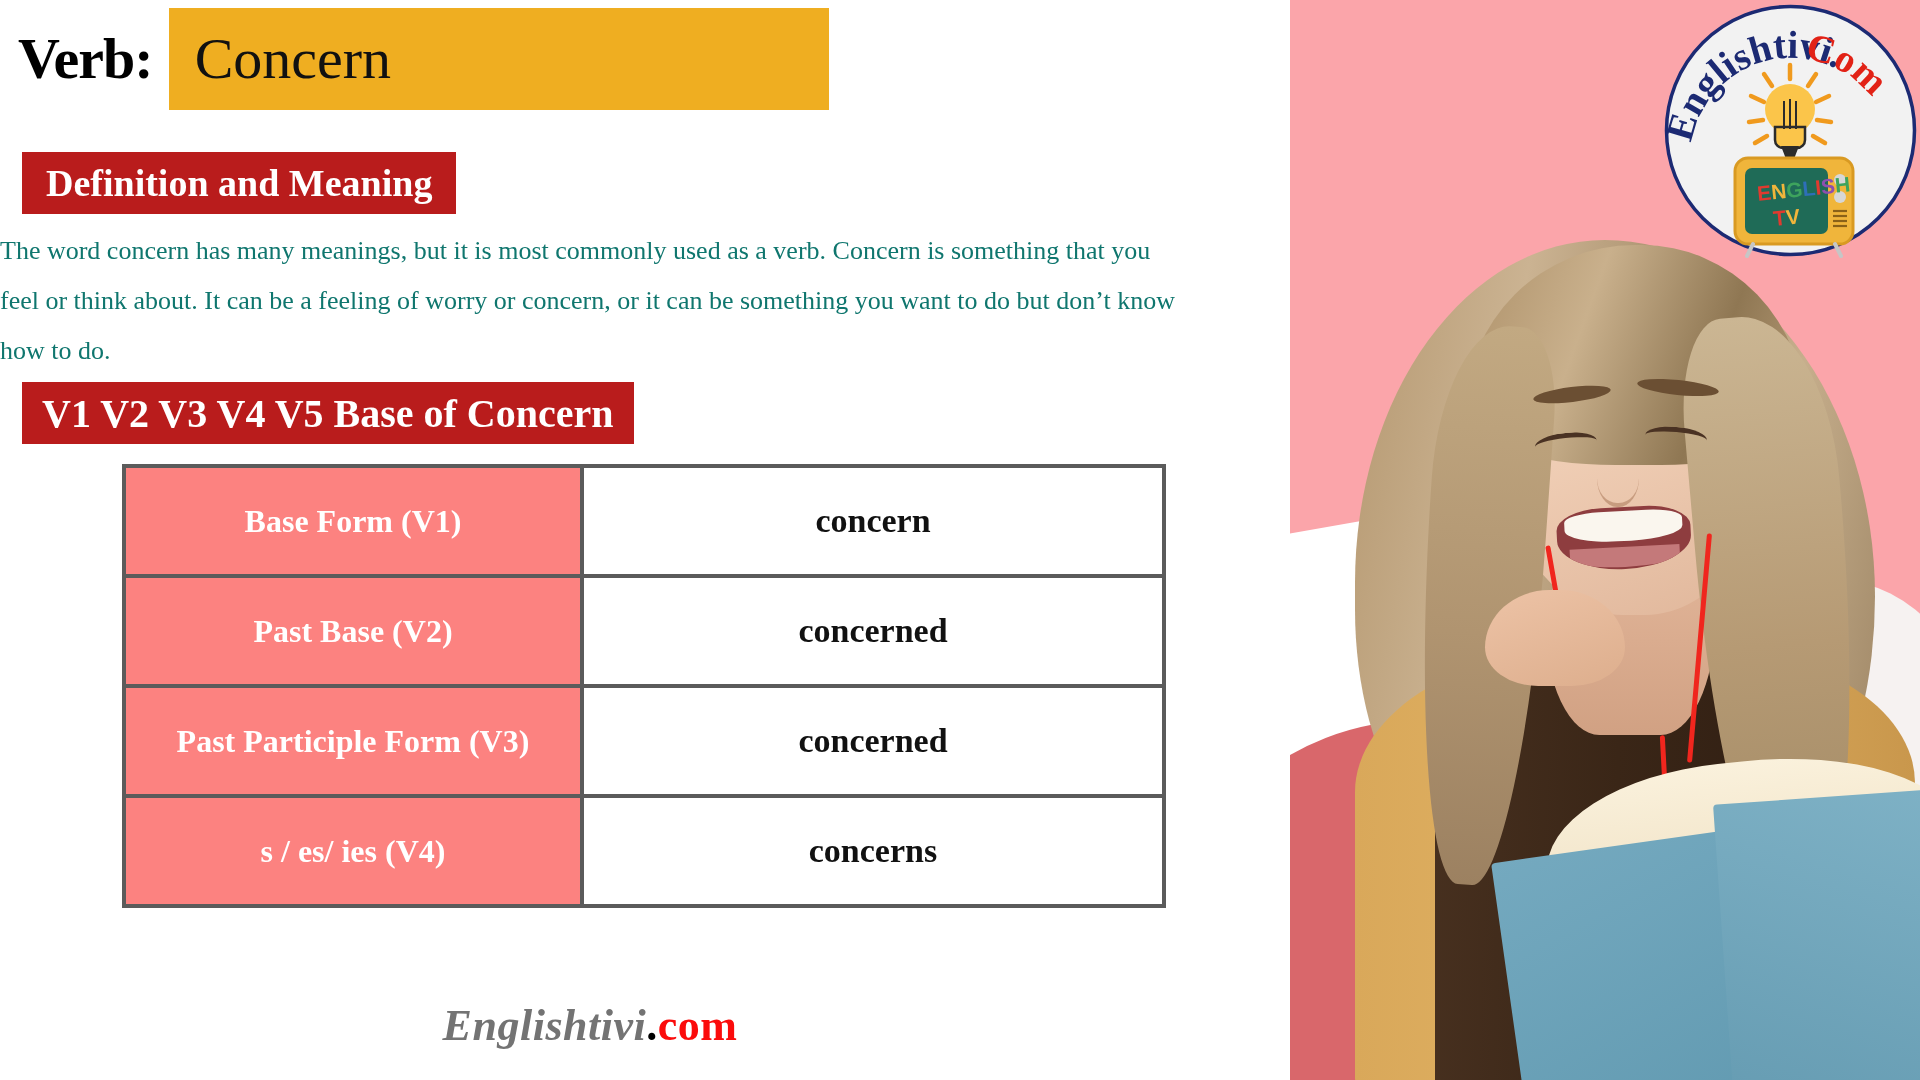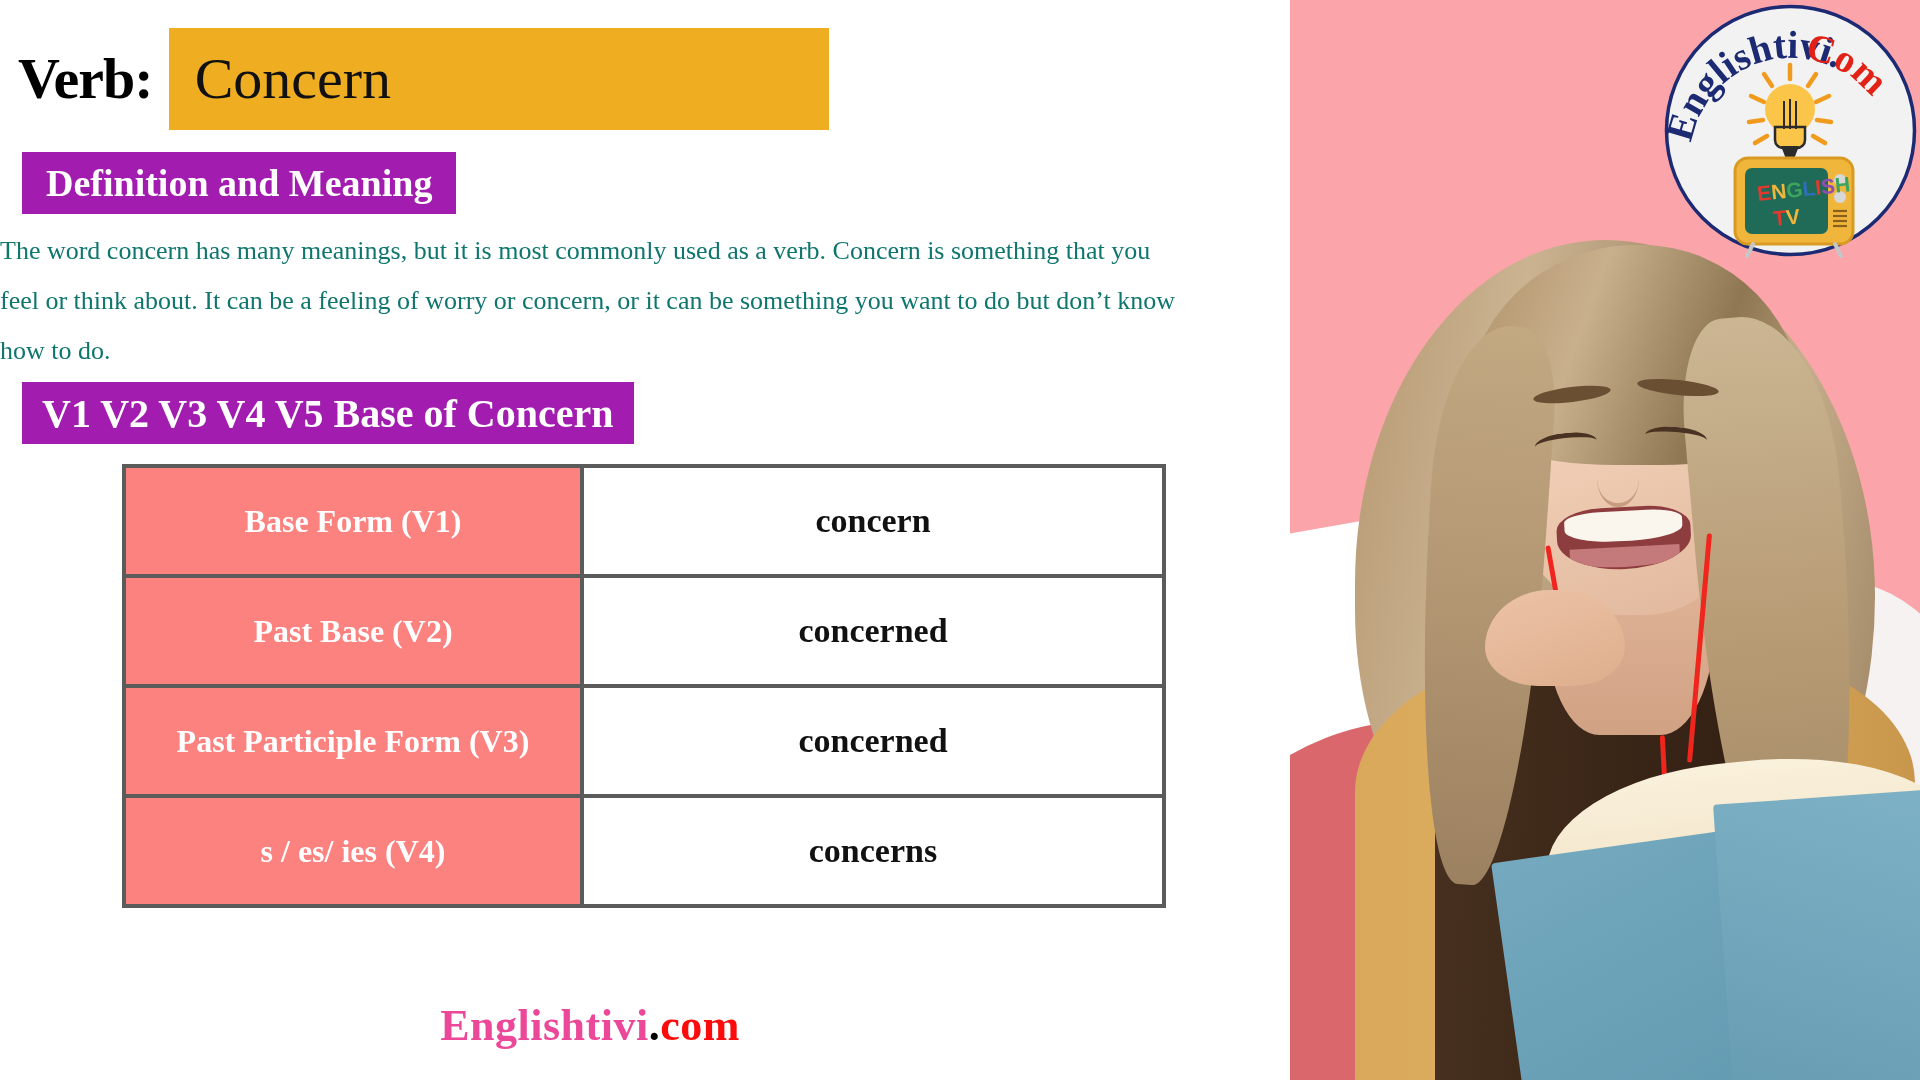--- a/index.html
+++ b/index.html
@@ -114,33 +114,33 @@
     position:absolute;left:140px;top:375px;width:140px;height:96px;
     background:linear-gradient(160deg,#EDC3A6 0%,#DDAE8D 100%);
     border-radius:46% 46% 38% 38%/60% 60% 40% 40%;
   }
 
   
   .logo-badge{position:absolute;left:1663px;top:3px;width:255px;height:255px;}
   .logo-badge svg{display:block;width:255px;height:255px;}
 
   
-  .verb-row{position:absolute;left:18px;top:8px;display:flex;align-items:center;margin-top:20px;}
+  .verb-row{position:absolute;left:18px;top:8px;display:flex;align-items:center;}
   .verb-label{
     font-size:58px;font-weight:bold;color:#000;line-height:1;
     letter-spacing:-1px;padding-right:16px;
   }
   .verb-chip{
     width:660px;height:102px;background:#EFAE21;display:flex;align-items:center;
   }
   .verb-chip span{font-size:58px;color:#111;padding-left:26px;line-height:1;}
 
   .section-tag{
     position:absolute;display:inline-flex;align-items:center;
-    background:#a21caf;color:#ffffff;font-weight:bold;
+    background:#b91c1c;color:#ffffff;font-weight:bold;
   }
   .tag-definition{left:22px;top:152px;height:62px;padding:0 24px;font-size:38px;}
   .tag-forms{left:22px;top:382px;height:62px;padding:0 20px;font-size:40px;}
 
   .definition-text{
     position:absolute;left:0;top:226px;width:1190px;
     font-size:26px;line-height:50px;color:#0f766e;
   }
 
   
@@ -156,21 +156,21 @@
   }
   .verb-table td.value{
     background:#ffffff;color:#111111;font-weight:bold;font-size:34px;
   }
 
   
   .footer-brand{
     position:absolute;left:0;top:1000px;width:1180px;text-align:center;
     font-size:44px;font-weight:bold;letter-spacing:.5px;
   }
-  .brand-name{color:#ec4899;}
+  .brand-name{color:#737373;font-style:italic;}
   .brand-dot{color:#000000;}
   .brand-tld{color:#FB0B0B;}
 </style>
 </head>
 <body>
 
 <div id="stage">
 
   <div class="photo-panel">
     <div class="panel-white-wedge"></div>

